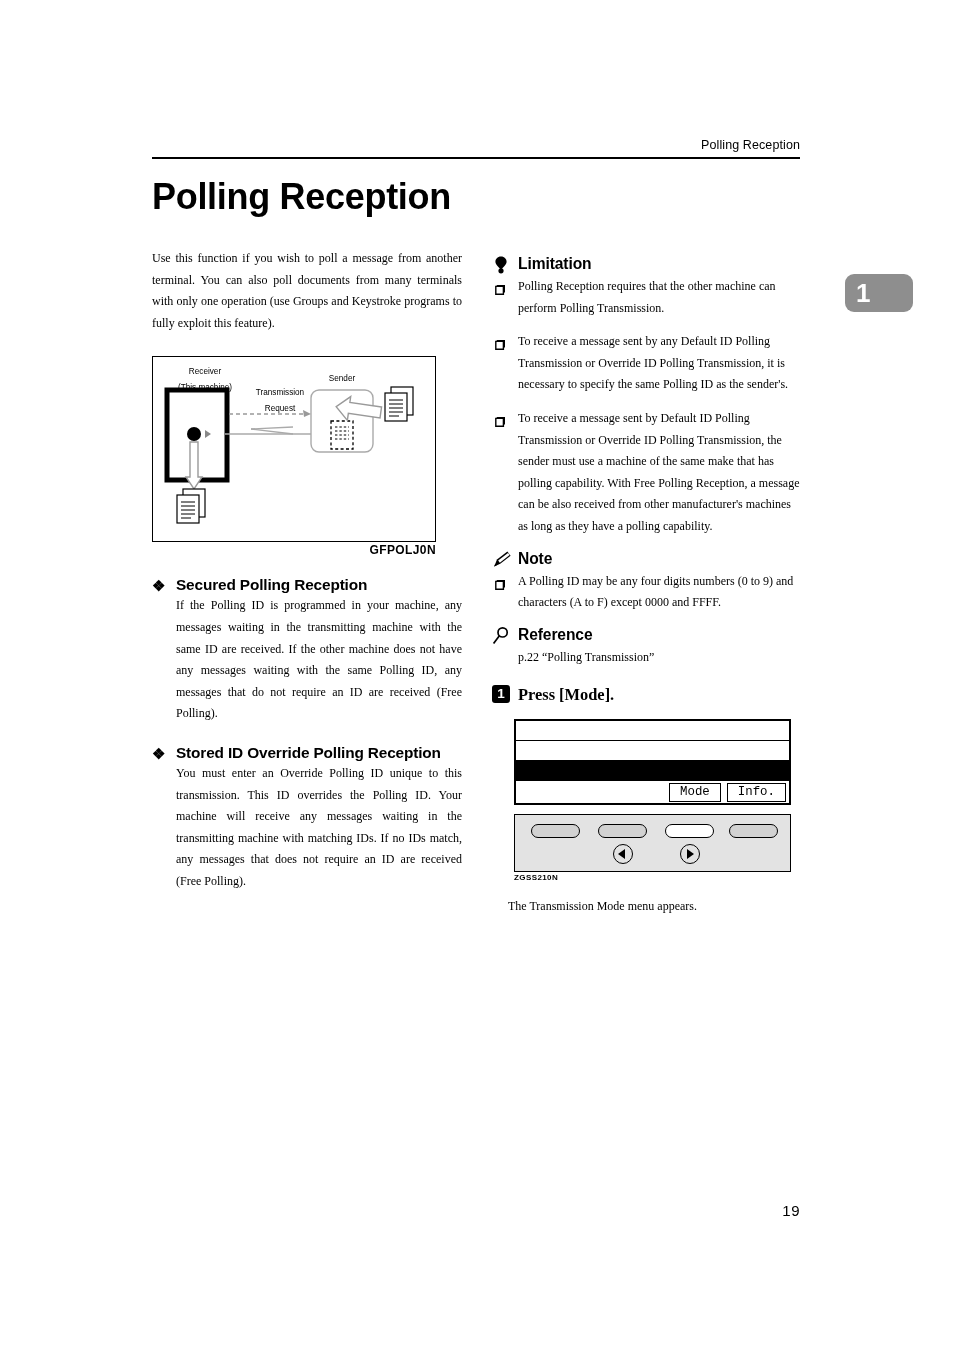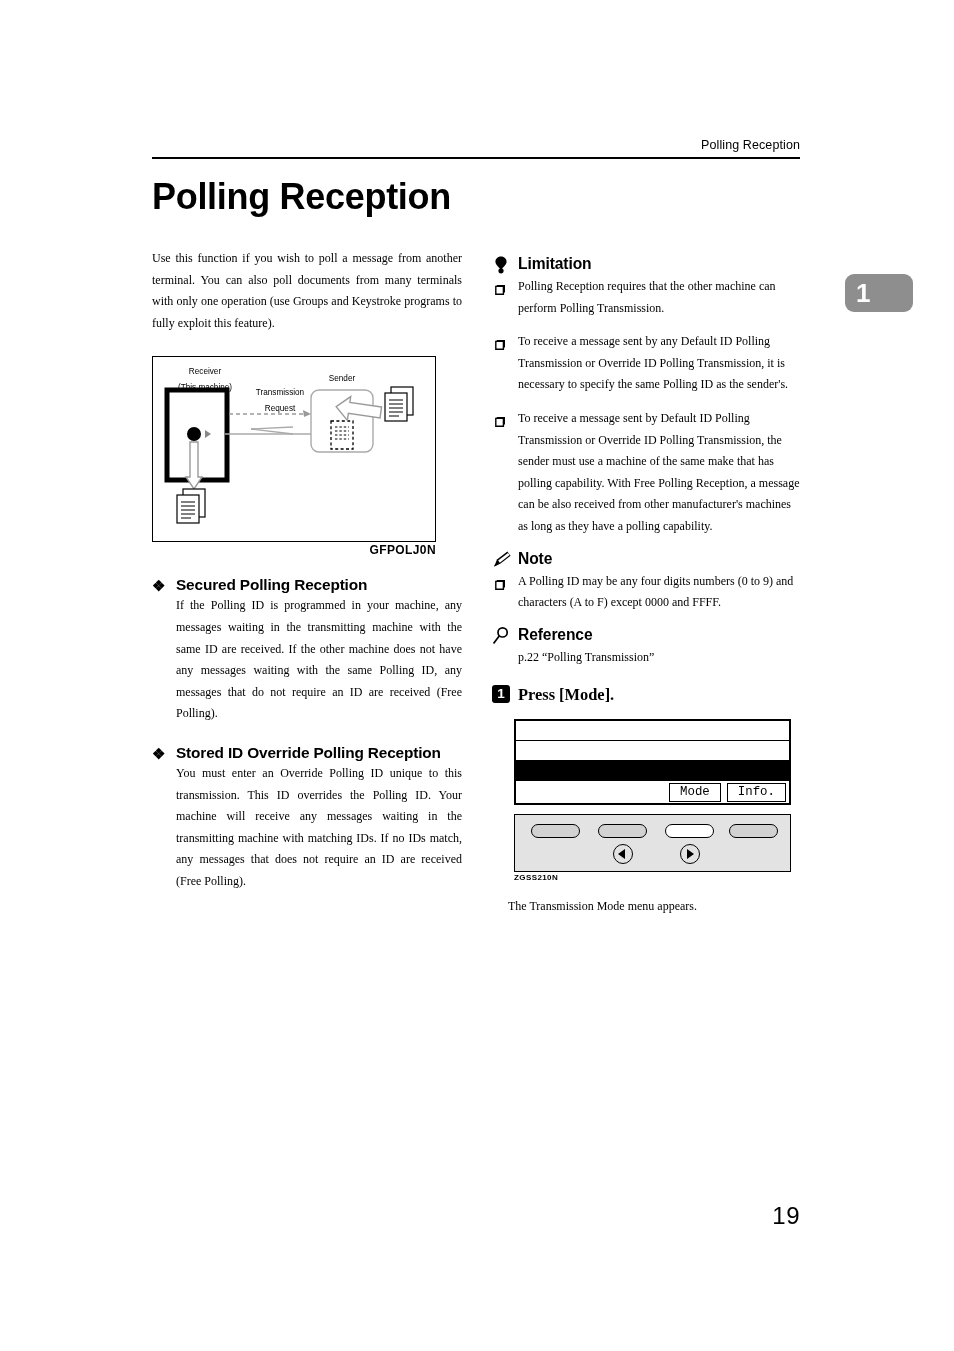--- a/index.html
+++ b/index.html
@@ -299,21 +299,21 @@
   }
 
   
   .folio {
     position: absolute;
     left: 700px;
     top: 1202px;
     width: 100px;
     text-align: right;
     font-family: "Liberation Sans", sans-serif;
-    font-size: 24px;
+    font-size: 15px;
     font-weight: 400;
     letter-spacing: .5px;
   }
 </style>
 </head>
 <body>
 
 <div class="running-head">Polling Reception</div>
 <div class="head-rule"></div>
 

